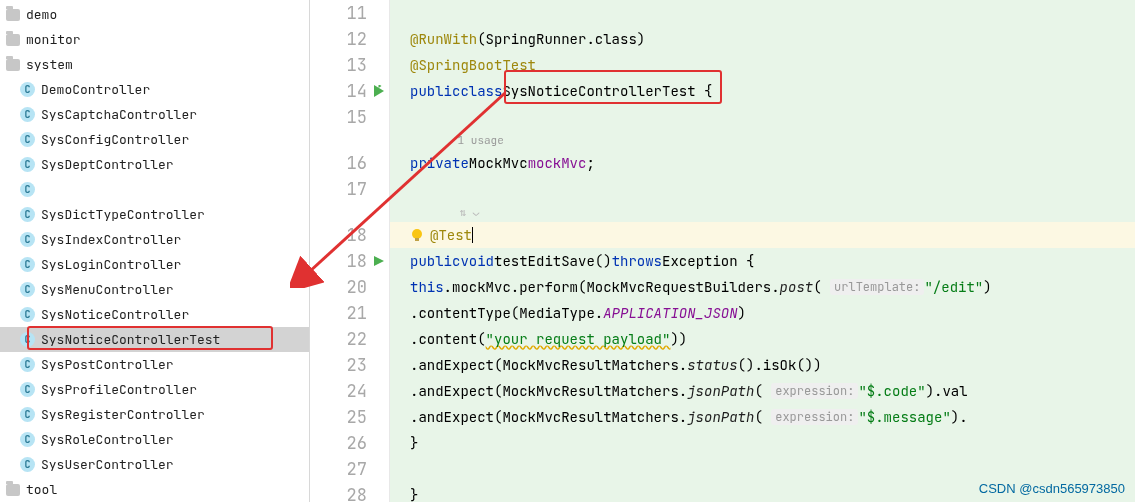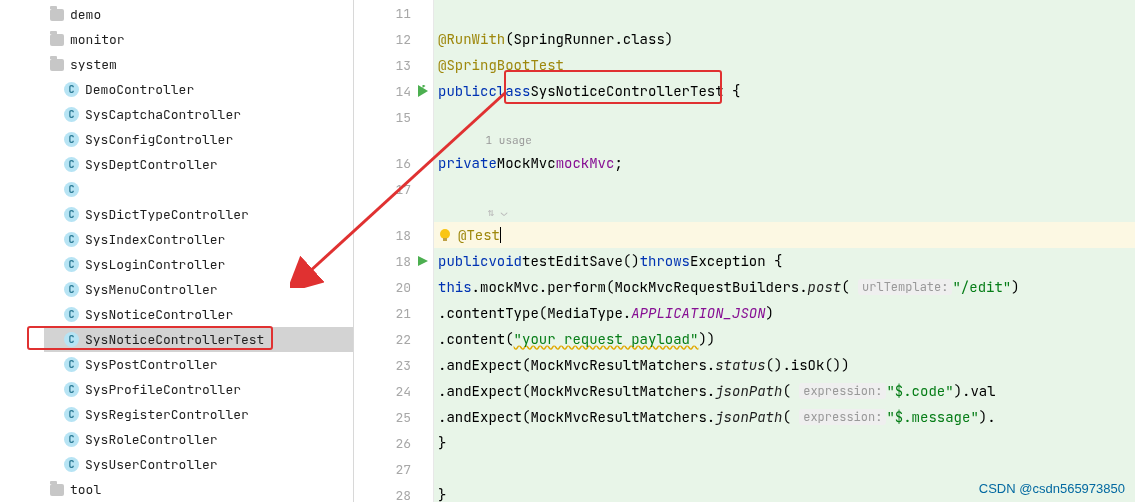--- a/index.html
+++ b/index.html
@@ -12,21 +12,20 @@
     overflow: hidden;
     display: flex;
     position: relative;
   }
   .sidebar {
     width: 310px;
     background: #fff;
     border-right: 1px solid #d8d8d8;
     overflow-y: auto;
     padding-top: 2px;
-    margin-left: 44px;
   }
   .tree-item {
     display: flex;
     align-items: center;
     height: 25px;
     padding-left: 6px;
     color: #1f1f1f;
     cursor: pointer;
     white-space: nowrap;
   }
@@ -62,21 +61,21 @@
     background: #fff;
     position: relative;
     overflow: hidden;
   }
   .gutter {
     width: 80px;
     background: #fff;
     border-right: 1px solid #e8e8e8;
     color: #a8a8a8;
     font-family: "JetBrains Mono", monospace;
-    font-size: 13px;
+    font-size: 17px;
   }
   .gutter-row {
     height: 26px;
     display:flex;
     align-items:center;
     justify-content:flex-end;
     padding-right: 22px;
     position:relative;
   }
   .gutter-run {
@@ -90,21 +89,21 @@
     background: #e8f5e8;
     position:relative;
     font-family: "JetBrains Mono", "Consolas", monospace;
     font-size: 14px;
     overflow:hidden;
   }
   .code-row {
     height: 26px;
     display:flex;
     align-items:center;
-    padding-left: 4px;
+    padding-left: 20px;
     white-space: pre;
   }
   .code-row.current-line {
     background: #fcf8e3;
   }
   .kw { color: #0033b3; }
   .ann { color: #9e880d; }
   .mtd-static { font-style: italic; color: #1f1f1f; }
   .const-enum { color: #871094; font-style: italic; }
   .str { color: #067d17; }

